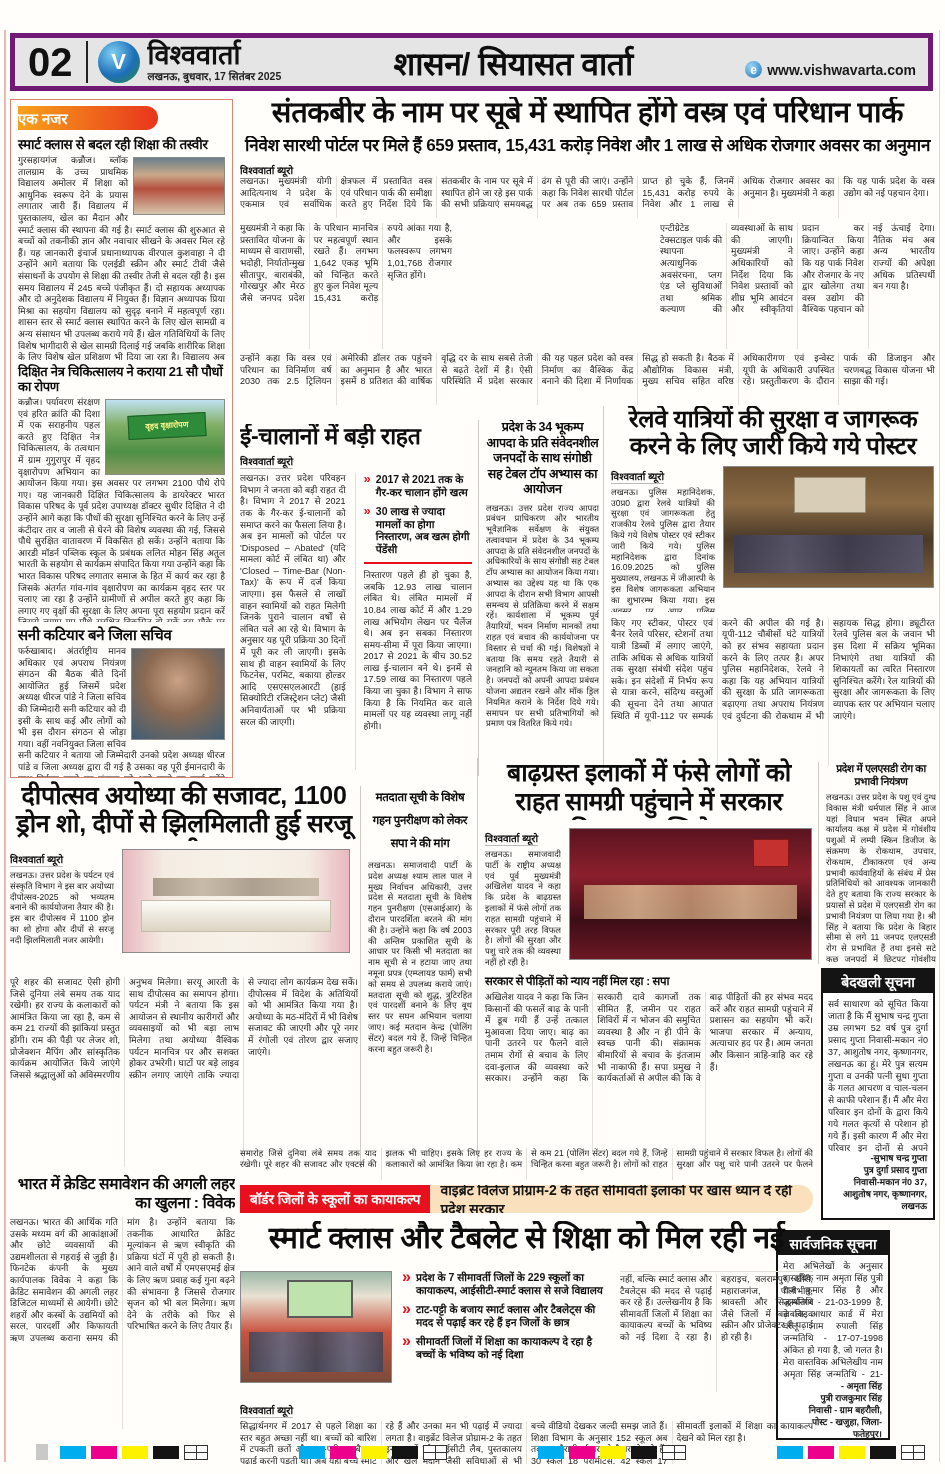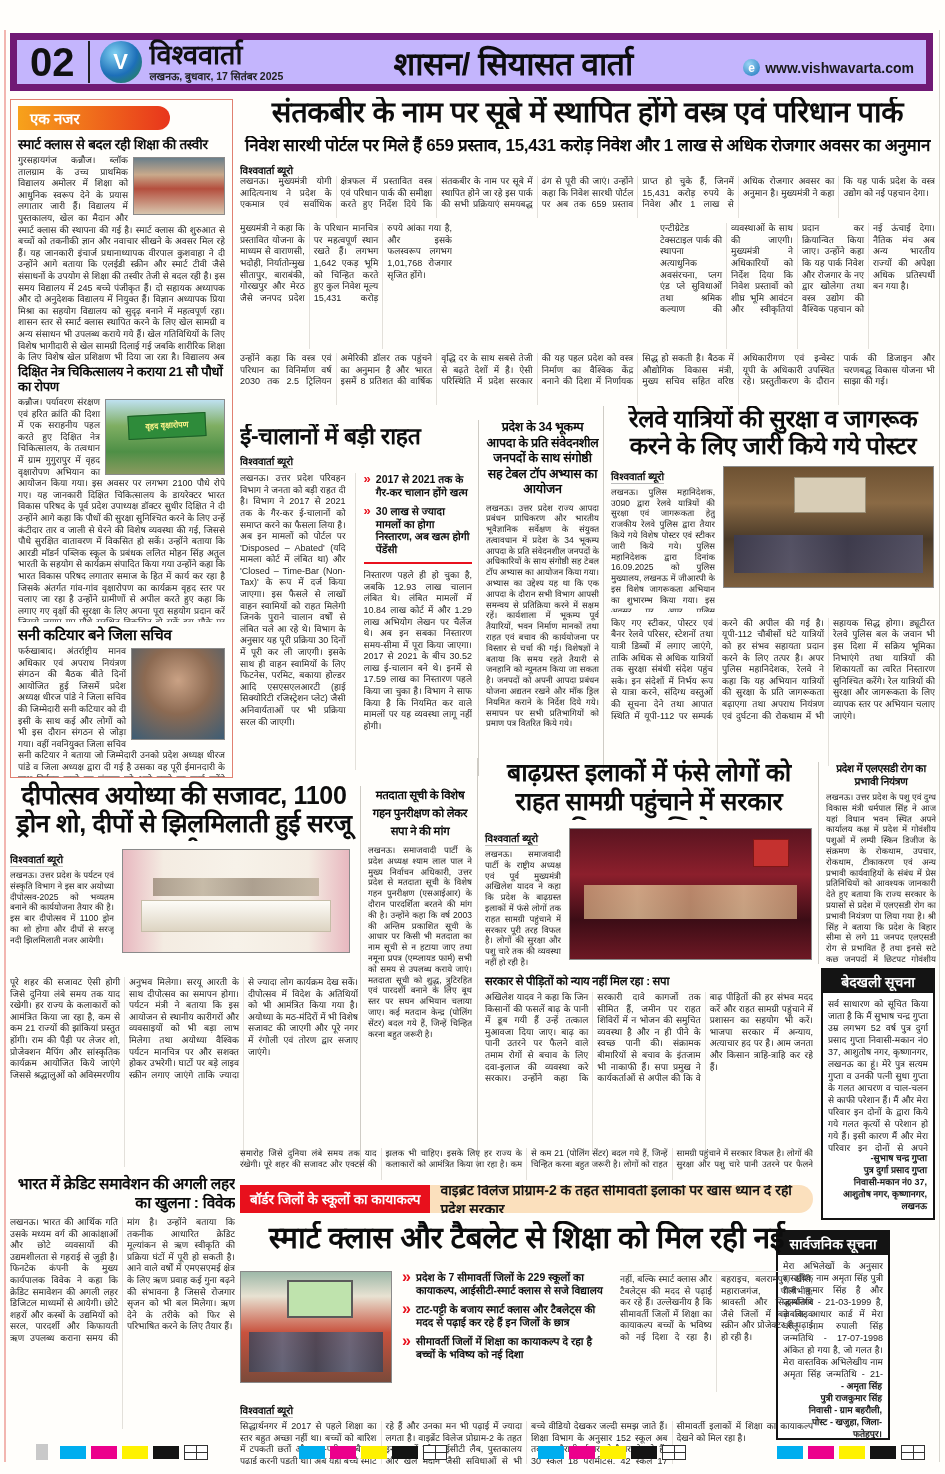--- a/index.html
+++ b/index.html
@@ -32,39 +32,39 @@
   .reggroup{display:flex;gap:5px;align-items:center;}
 </style>
 </head>
 <body>
 
 <div id="page">
 
   <div class="abs" style="left:4px;top:30px;width:2px;height:1432px;background:#f2b6b0;"></div>
   <div class="abs" style="left:939px;top:30px;width:1px;height:1432px;background:#d9d6cf;"></div>
 
-  <div class="abs" style="left:10px;top:33px;width:923px;height:58px;border:7px solid #701a75;display:flex;align-items:center;background:#c4b5fd;">
+  <div class="abs" style="left:10px;top:33px;width:923px;height:58px;border:5px solid #701a75;display:flex;align-items:center;background:#e5e5e5;">
     <div style="font-size:40px;font-weight:800;padding:0 13px;color:#111;">02</div>
     <div style="width:2px;height:42px;background:#222;"></div>
     <div style="width:42px;height:42px;border-radius:50%;margin:0 8px 0 10px;background:radial-gradient(circle at 35% 30%,#7fd0f2 0%,#1d6fb8 55%,#2e8b3a 100%);display:flex;align-items:center;justify-content:center;color:#fff;font-weight:800;font-size:22px;flex:0 0 auto;">
         <span>V</span>
       </div>
     <div style="display:flex;flex-direction:column;justify-content:center;">
       <div style="font-size:27px;font-weight:800;color:#101010;line-height:28px;">विश्ववार्ता</div>
       <div style="font-size:10.5px;font-weight:700;color:#222;">लखनऊ,    बुधवार, 17 सितंबर 2025</div>
     </div>
     <div style="flex:1;text-align:center;font-size:32px;font-weight:800;color:#0d0d0d;letter-spacing:-0.5px;">शासन/ सियासत वार्ता</div>
     <div style="display:flex;align-items:center;gap:5px;padding-right:12px;align-self:flex-end;margin-bottom:8px;">
       <span style="width:17px;height:17px;border-radius:50%;background:radial-gradient(circle at 35% 30%,#9ad4f5,#1b75bb);color:#fff;font-weight:800;font-size:12px;display:inline-flex;align-items:center;justify-content:center;">e</span>
       <span style="font-size:14px;font-weight:800;color:#1a1a1a;">www.vishwavarta.com</span>
     </div>
   </div>
 
   <div class="abs" style="left:10px;top:99px;width:223px;height:679px;border:1px solid #e08070;padding:6px 7px;overflow:hidden;background:#fffefb;">
-    <div style="width:140px;height:24px;background:linear-gradient(90deg,#f7a21b,#e8351c);border-radius:0 12px 12px 0;color:#fff;font-weight:800;font-size:15px;display:flex;align-items:center;padding-left:12px;">एक नजर</div>
+    <div style="width:140px;height:24px;background:linear-gradient(90deg,#f7a21b,#e8351c);border-radius:0 12px 12px 0;color:#fff;font-weight:800;font-size:15px;display:flex;align-items:center;">एक नजर</div>
 
     <div style="margin-top:7px;">
       <div class="hl" style="font-size:13.5px;line-height:15px;">स्मार्ट क्लास से बदल रही शिक्षा की तस्वीर</div>
       <div class="body" style="margin-top:3px;height:205px;">
         <div class="photo" style="float:right;width:92px;height:58px;margin:2px 0 3px 5px;background:linear-gradient(180deg,#6b7f8a 0%,#c9a98b 30%,#b44f3e 55%,#d8c6ae 100%);"></div>
         <span>गुरसहायगंज कन्नौज। ब्लॉक तालग्राम के उच्च प्राथमिक विद्यालय अमोलर में शिक्षा को आधुनिक स्वरूप देने के प्रयास लगातार जारी हैं। विद्यालय में पुस्तकालय, खेल का मैदान और स्मार्ट क्लास की स्थापना की गई है। स्मार्ट क्लास की शुरुआत से बच्चों को तकनीकी ज्ञान और नवाचार सीखने के अवसर मिल रहे हैं। यह जानकारी इंचार्ज प्रधानाध्यापक वीरपाल कुशवाहा ने दी उन्होंने आगे बताया कि एलईडी स्क्रीन और स्मार्ट टीवी जैसे संसाधनों के उपयोग से शिक्षा की तस्वीर तेजी से बदल रही है। इस समय विद्यालय में 245 बच्चे पंजीकृत हैं। दो सहायक अध्यापक और दो अनुदेशक विद्यालय में नियुक्त हैं। विज्ञान अध्यापक प्रिया मिश्रा का सहयोग विद्यालय को सुदृढ़ बनाने में महत्वपूर्ण रहा। शासन स्तर से स्मार्ट क्लास स्थापित करने के लिए खेल सामग्री व अन्य संसाधन भी उपलब्ध कराये गये हैं। खेल गतिविधियों के लिए विशेष भागीदारी से खेल सामग्री दिलाई गई जबकि शारीरिक शिक्षा के लिए विशेष खेल प्रशिक्षण भी दिया जा रहा है। विद्यालय अब पब्लिक स्कूल को टक्कर दे रहा है।</span>
       </div>
     </div>
 
     <div style="margin-top:4px;">
@@ -147,21 +147,21 @@
       </div>
       <div class="photo" style="width:228px;height:104px;background:linear-gradient(90deg,#e8b8c0 0%,#f4ece2 18%,#f7f2e9 50%,#f4ece2 82%,#e8b8c0 100%);position:relative;">
         <div style="position:absolute;left:18px;top:50px;right:18px;height:30px;background:linear-gradient(180deg,#fdfcf8,#ddd4c2);border:1px solid #c6bda8;"></div>
         <div style="position:absolute;left:30px;top:28px;right:30px;height:18px;background:linear-gradient(90deg,#8d7d6a,#b3a58e 30%,#8d7d6a 60%,#b3a58e);opacity:.7;"></div>
       </div>
     </div>
     <div class="body cols3" style="margin-top:7px;height:190px;">पूरे शहर की सजावट ऐसी होगी जिसे दुनिया लंबे समय तक याद रखेगी। हर राज्य के कलाकारों को आमंत्रित किया जा रहा है, कम से कम 21 राज्यों की झांकियां प्रस्तुत होंगी। राम की पैड़ी पर लेजर शो, प्रोजेक्शन मैपिंग और सांस्कृतिक कार्यक्रम आयोजित किये जाएंगे जिससे श्रद्धालुओं को अविस्मरणीय अनुभव मिलेगा। सरयू आरती के साथ दीपोत्सव का समापन होगा। पर्यटन मंत्री ने बताया कि इस आयोजन से स्थानीय कारीगरों और व्यवसाइयों को भी बड़ा लाभ मिलेगा तथा अयोध्या वैश्विक पर्यटन मानचित्र पर और सशक्त होकर उभरेगी। घाटों पर बड़े लाइव स्क्रीन लगाए जाएंगे ताकि ज्यादा से ज्यादा लोग कार्यक्रम देख सकें। दीपोत्सव में विदेश के अतिथियों को भी आमंत्रित किया गया है। अयोध्या के मठ-मंदिरों में भी विशेष सजावट की जाएगी और पूरे नगर में रंगोली एवं तोरण द्वार सजाए जाएंगे।</div>
   </div>
 
   <div class="abs vrule" style="left:360px;top:786px;width:112px;height:382px;padding-left:7px;overflow:hidden;">
-    <div class="hl" style="font-size:11.5px;line-height:18px;text-align:center;">मतदाता सूची के विशेष गहन पुनरीक्षण को लेकर सपा ने की मांग</div>
+    <div class="hl" style="font-size:11.5px;line-height:23px;text-align:center;">मतदाता सूची के विशेष गहन पुनरीक्षण को लेकर सपा ने की मांग</div>
     <div class="body small" style="margin-top:5px;height:300px;">लखनऊ। समाजवादी पार्टी के प्रदेश अध्यक्ष श्याम लाल पाल ने मुख्य निर्वाचन अधिकारी, उत्तर प्रदेश से मतदाता सूची के विशेष गहन पुनरीक्षण (एसआईआर) के दौरान पारदर्शिता बरतने की मांग की है। उन्होंने कहा कि वर्ष 2003 की अन्तिम प्रकाशित सूची के आधार पर किसी भी मतदाता का नाम सूची से न हटाया जाए तथा नमूना प्रपत्र (एम्प्लायड फार्म) सभी को समय से उपलब्ध कराये जाएं। मतदाता सूची को शुद्ध, त्रुटिरहित एवं पारदर्शी बनाने के लिए बूथ स्तर पर सघन अभियान चलाया जाए। कई मतदान केन्द्र (पोलिंग सेंटर) बदल गये हैं, जिन्हें चिन्हित करना बहुत जरूरी है।</div>
   </div>
 
   <div class="abs vrule" style="left:477px;top:758px;width:336px;height:410px;padding-left:7px;overflow:hidden;">
     <div class="hl" style="font-size:25px;line-height:1.15;text-align:center;max-height:62px;overflow:hidden;">बाढ़ग्रस्त इलाकों में फंसे लोगों को राहत सामग्री पहुंचाने में सरकार विफल : अखिलेश</div>
     <div style="display:flex;gap:8px;margin-top:8px;">
       <div style="width:76px;">
         <div class="byline" style="border-bottom:1px solid #bbb;display:inline-block;">विश्ववार्ता ब्यूरो</div>
         <div class="body small" style="margin-top:3px;height:118px;">लखनऊ। समाजवादी पार्टी के राष्ट्रीय अध्यक्ष एवं पूर्व मुख्यमंत्री अखिलेश यादव ने कहा कि प्रदेश के बाढ़ग्रस्त इलाकों में फंसे लोगों तक राहत सामग्री पहुंचाने में सरकार पूरी तरह विफल है। लोगों की सुरक्षा और पशु चारे तक की व्यवस्था नहीं हो रही है।</div>
       </div>

